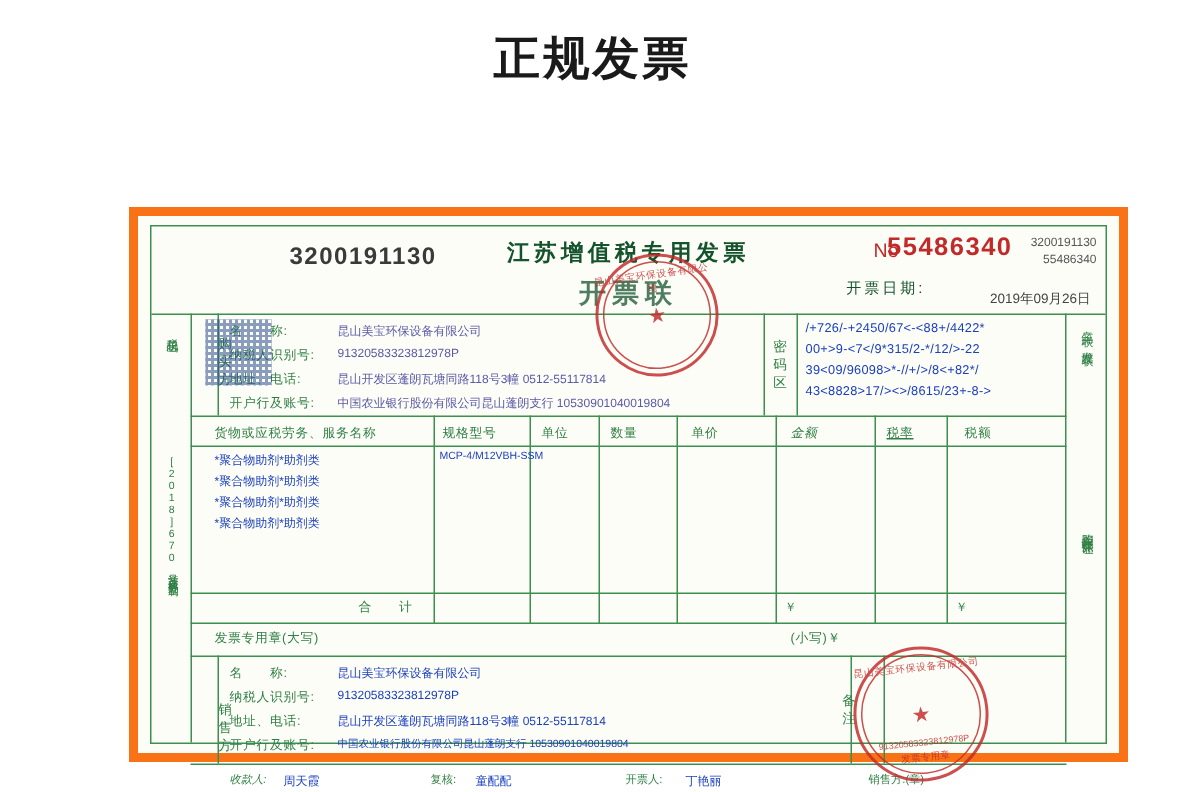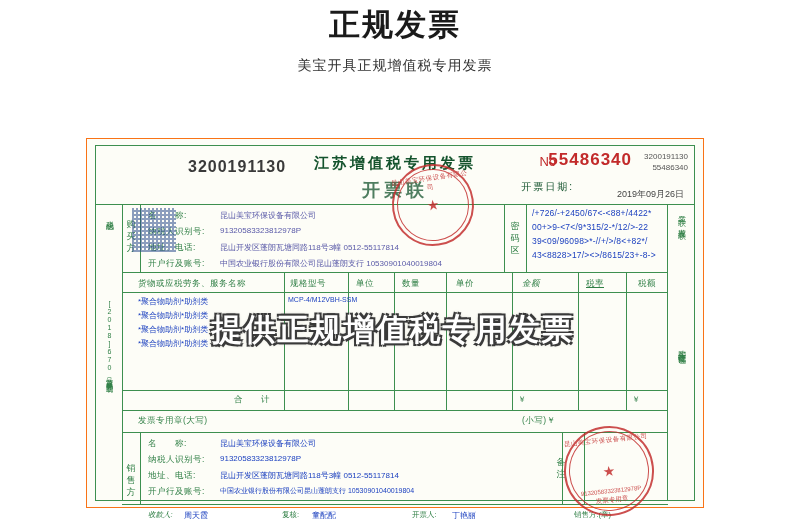--- a/index.html
+++ b/index.html
@@ -9,45 +9,45 @@
   body {
     width: 790px;
     height: 528px;
     background: #ffffff;
     font-family: "Liberation Sans", sans-serif;
     overflow: hidden;
     position: relative;
   }
   .page-header {
     text-align: center;
-    padding-top: 5px;
+    padding-top: 19px;
   }
   .page-title {
     font-size: 31px;
     font-weight: bold;
     color: #1a1a1a;
     letter-spacing: 2px;
     line-height: 40px;
   }
   .page-subtitle {
     font-size: 14px;
     color: #333333;
     letter-spacing: 1px;
     margin-top: 12px;
   }
 
   
   .invoice {
     position: absolute;
     left: 86px;
     top: 138px;
-    width: 618px;
+    width: 666px;
     height: 370px;
     background: #fdfdf7;
-    border: 1px solid #f97316;
+    border: 6px solid #f97316;
     box-sizing: border-box;
   }
   .inv-inner {
     position: absolute;
     left: 8px;
     top: 6px;
     right: 8px;
     bottom: 6px;
     border: 1px solid #3d8f4f;
   }
@@ -184,21 +184,21 @@
   }
 
   
   .blk-buyer {
     position: absolute;
     left: 0; top: 0; right: 0;
     height: 68px;
   }
   .side-label {
     position: absolute;
-    left: 2px;
+    left: 16px;
     width: 14px;
     font-size: 9px;
     color: #2f7f45;
     line-height: 12px;
     text-align: center;
   }
   .fld {
     position: absolute;
     font-size: 8.5px;
     color: #2f7f45;
@@ -322,21 +322,20 @@
     font-size: 7.5px;
     color: #2f7f45;
     white-space: nowrap;
   }
 </style>
 </head>
 <body>
 
 <div class="page-header">
   <div class="page-title">正规发票</div>
-  <div class="page-subtitle">美宝开具正规增值税专用发票</div>
 </div>
 
 <div class="invoice">
   <div class="inv-inner">
 
     <div class="inv-top">
       <div class="inv-code">3200191130</div>
       <div class="inv-title green">江苏增值税专用发票</div>
       <div class="inv-title2 green">开票联</div>
       <div class="no-label red">No</div>
@@ -458,14 +457,13 @@
     <div class="stamp stamp-bot">
       <div class="stamp-ring"></div>
       <div class="stamp-arc">昆山美宝环保设备有限公司</div>
       <div class="stamp-star">★</div>
       <div class="stamp-num">91320583323812978P</div>
       <div class="stamp-sub">发票专用章</div>
     </div>
 
   </div>
 
-  <div class="overlay">提供正规增值税专用发票</div>
 </div>
 
 </body></html>

